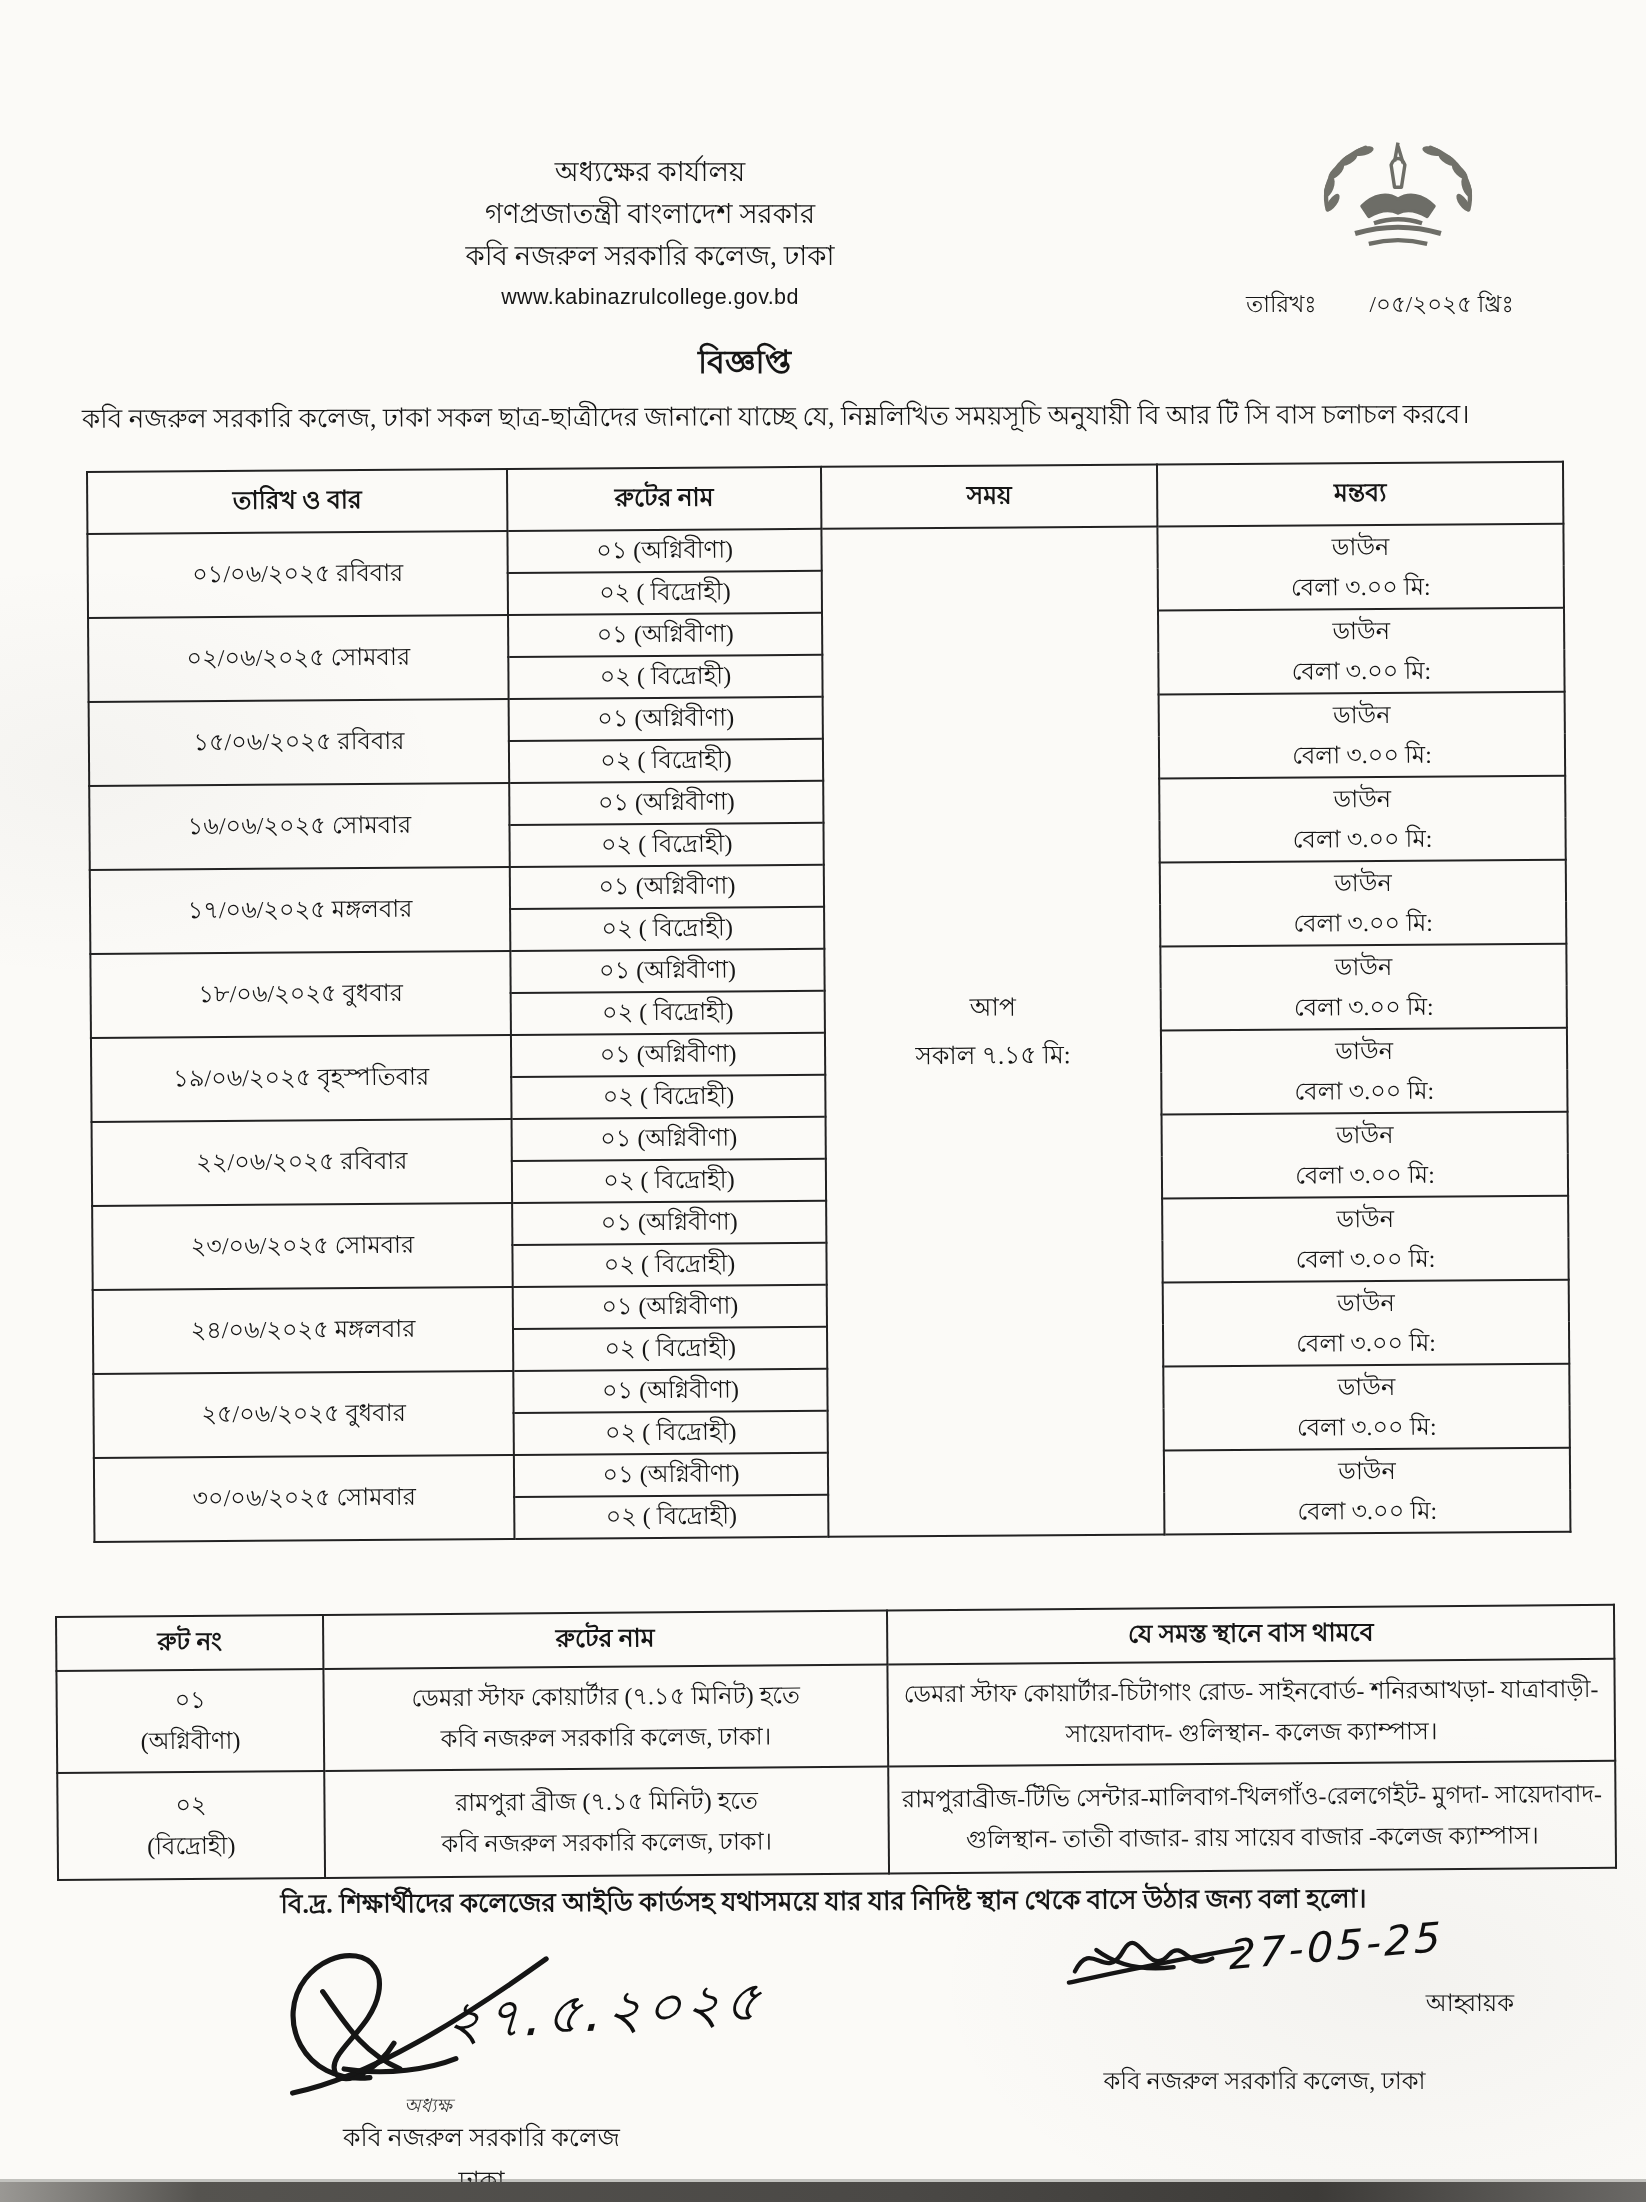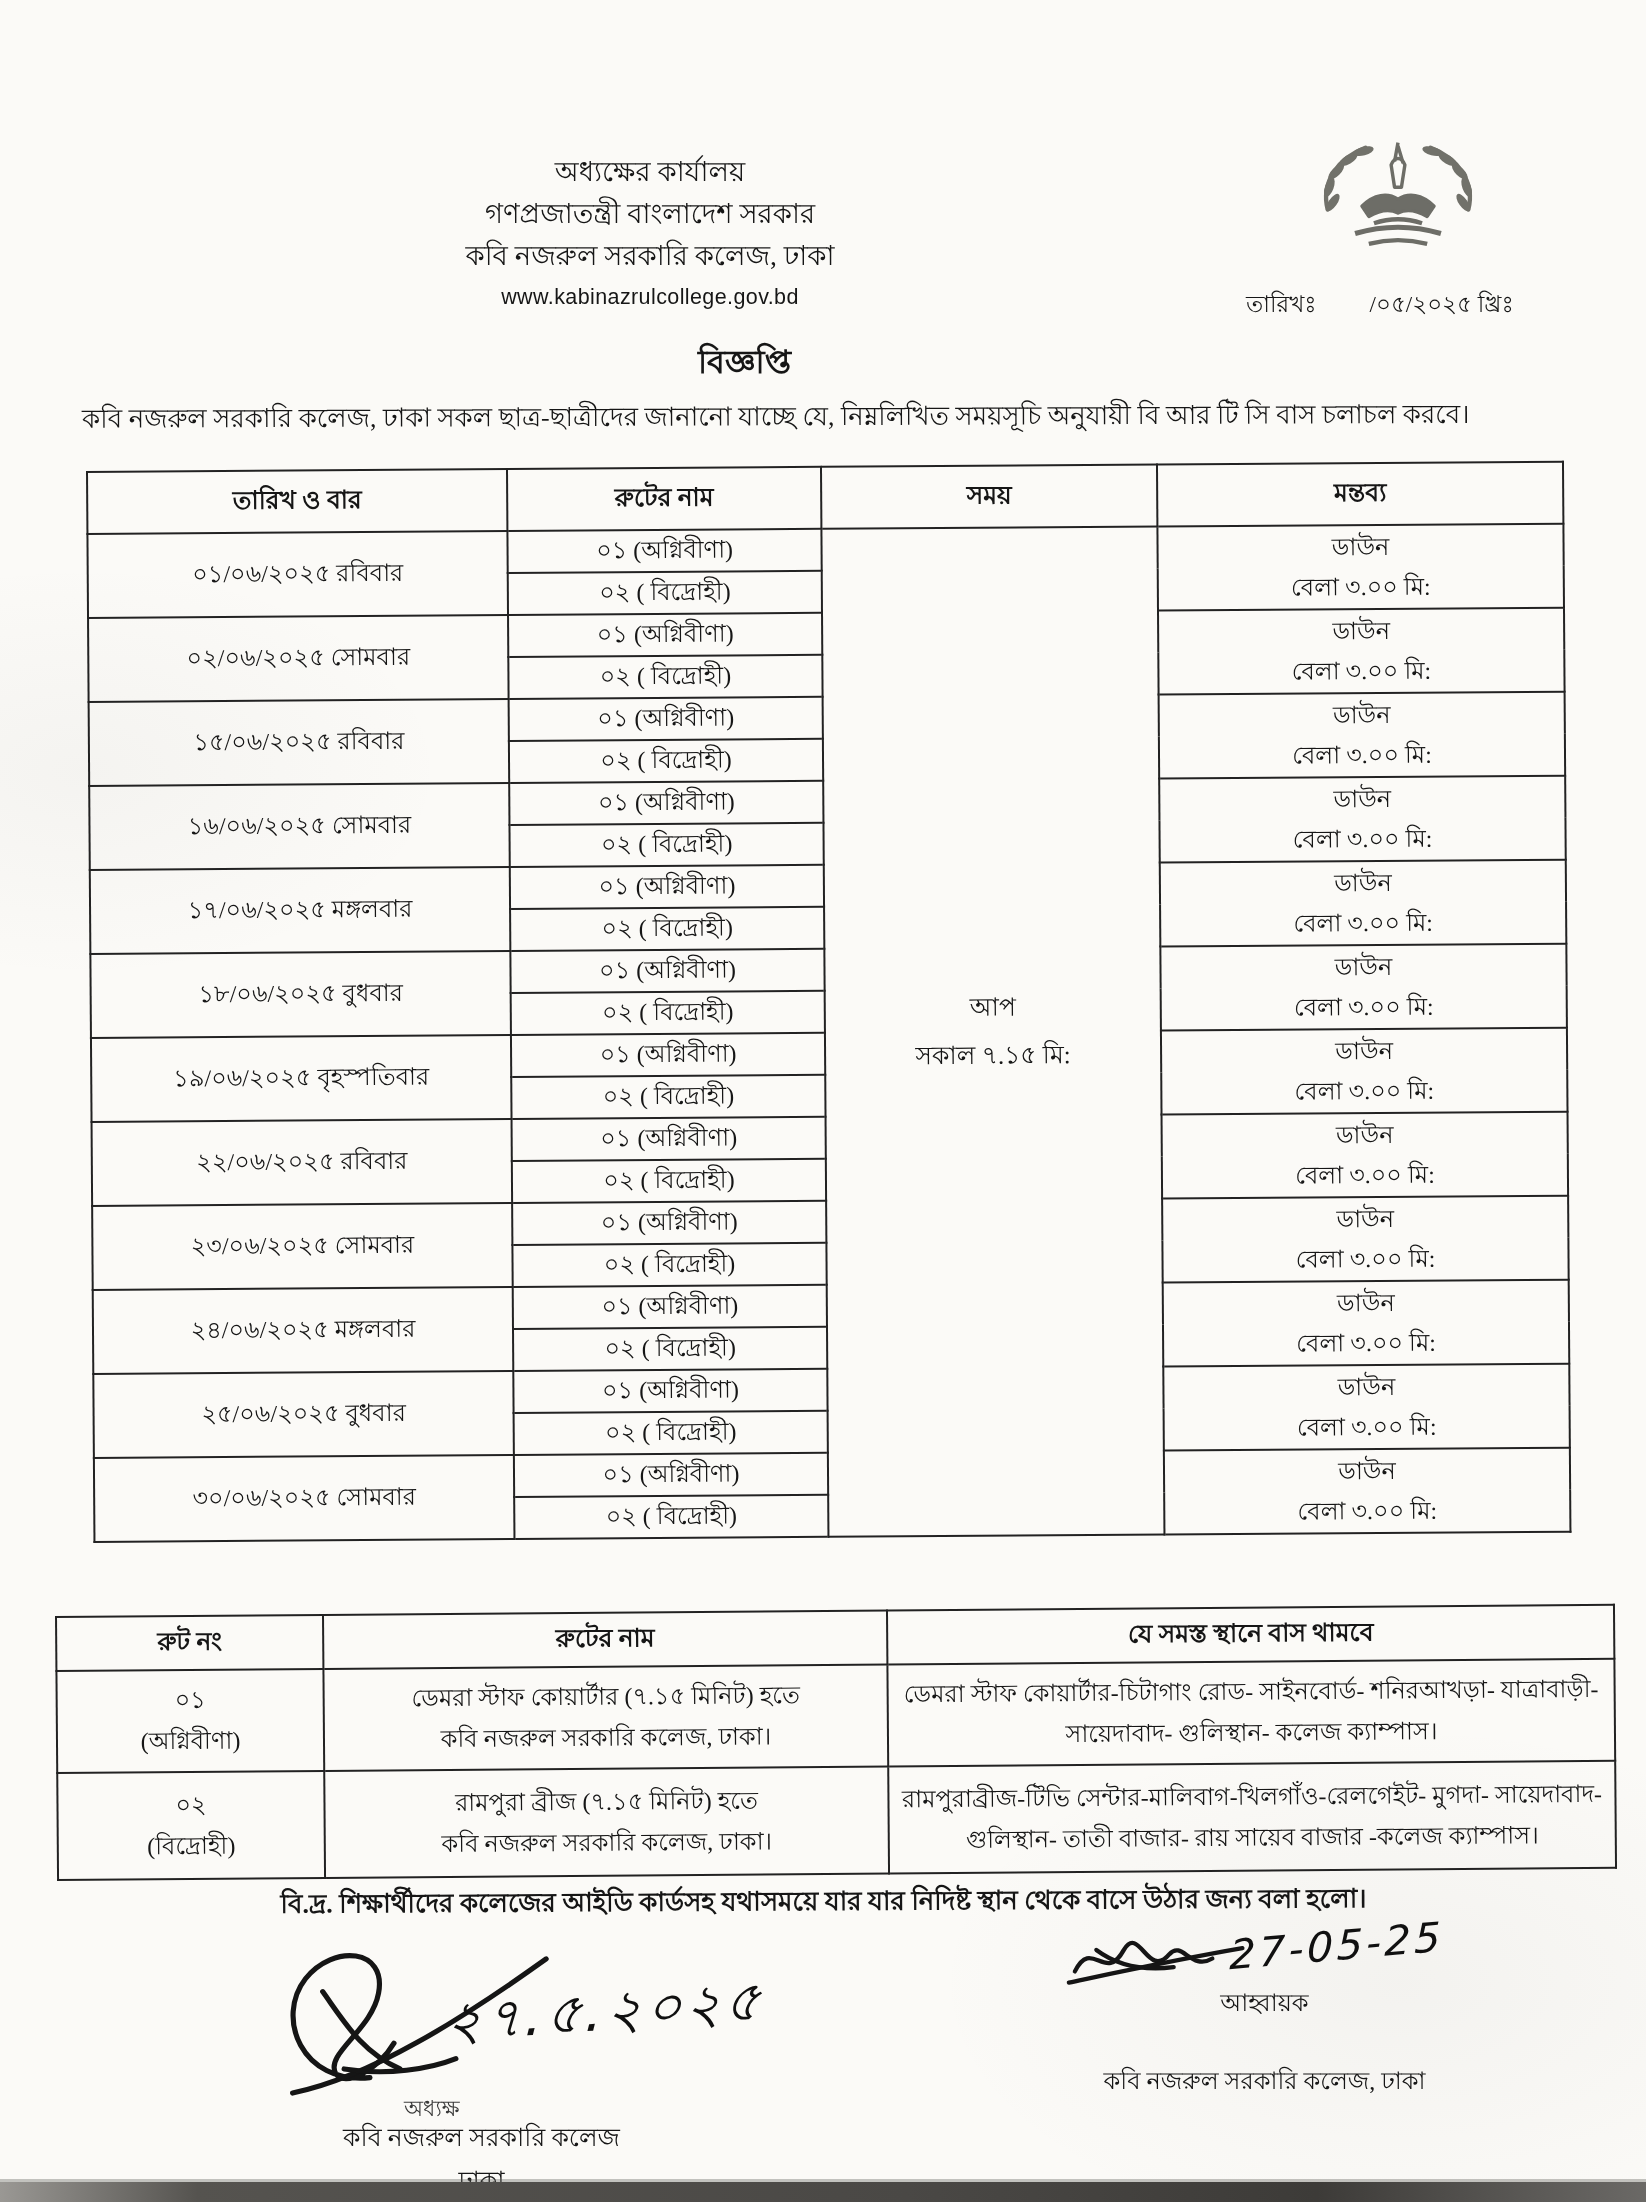--- a/index.html
+++ b/index.html
@@ -40,27 +40,27 @@
   .t2 .cell-lines div{line-height:41px;}
   .t2 .st{line-height:41px;padding:0 12px;}
 
   .note{position:absolute;left:0;top:1881px;width:1647px;text-align:center;font-size:26px;font-weight:bold;white-space:nowrap;transform:rotate(-0.3deg);}
 
   
   .sig{position:absolute;text-align:center;}
   .sig-left{left:189px;top:1936px;width:585px;height:250px;}
   .sig-left .swirl{position:absolute;left:52px;top:4.3px;}
   .sig-left .hand{position:absolute;left:258px;top:33px;font-size:55px;}
-  .sig-left .role{position:absolute;left:215px;top:155px;font-size:22px;opacity:0.85;}
+  .sig-left .role{position:absolute;left:215px;top:155px;font-size:19px;opacity:0.85;font-style:italic;}
   .sig-left .ln1{position:absolute;left:0;top:182px;width:585px;font-size:25px;}
   .sig-left .ln2{position:absolute;left:0;top:225px;width:585px;font-size:25px;}
   .sig-right{left:1015px;top:1917px;width:499px;height:198px;}
   .sig-right .scribble{position:absolute;left:47px;top:6.9px;}
   .sig-right .hand{position:absolute;left:215px;top:5.2px;font-size:41px;}
-  .sig-right .role{position:absolute;left:0;top:67px;width:499px;font-size:24px;}
+  .sig-right .role{position:absolute;left:0;top:67px;width:499px;font-size:24px;text-align:right;}
   .sig-right .ln1{position:absolute;left:0;top:105px;width:499px;font-size:24px;}
   .sig-right .ln2{position:absolute;left:0;top:145px;width:499px;font-size:24px;}
   .hand{
     font-family:"DejaVu Sans","Liberation Sans",sans-serif;font-style:italic;
     transform:skewX(-7deg) rotate(-4deg);letter-spacing:3.4px;color:#101010;white-space:nowrap;
   }
   .sig-right .hand{transform:skewX(-6deg) rotate(-5deg);}
 
   .scan-strip{position:absolute;left:0;bottom:0;width:1647px;height:20.6px;
     background:linear-gradient(to right,#9a9894 0%,#55534f 12%,#4a4845 55%,#3d3b38 80%,#6b6966 100%);}

